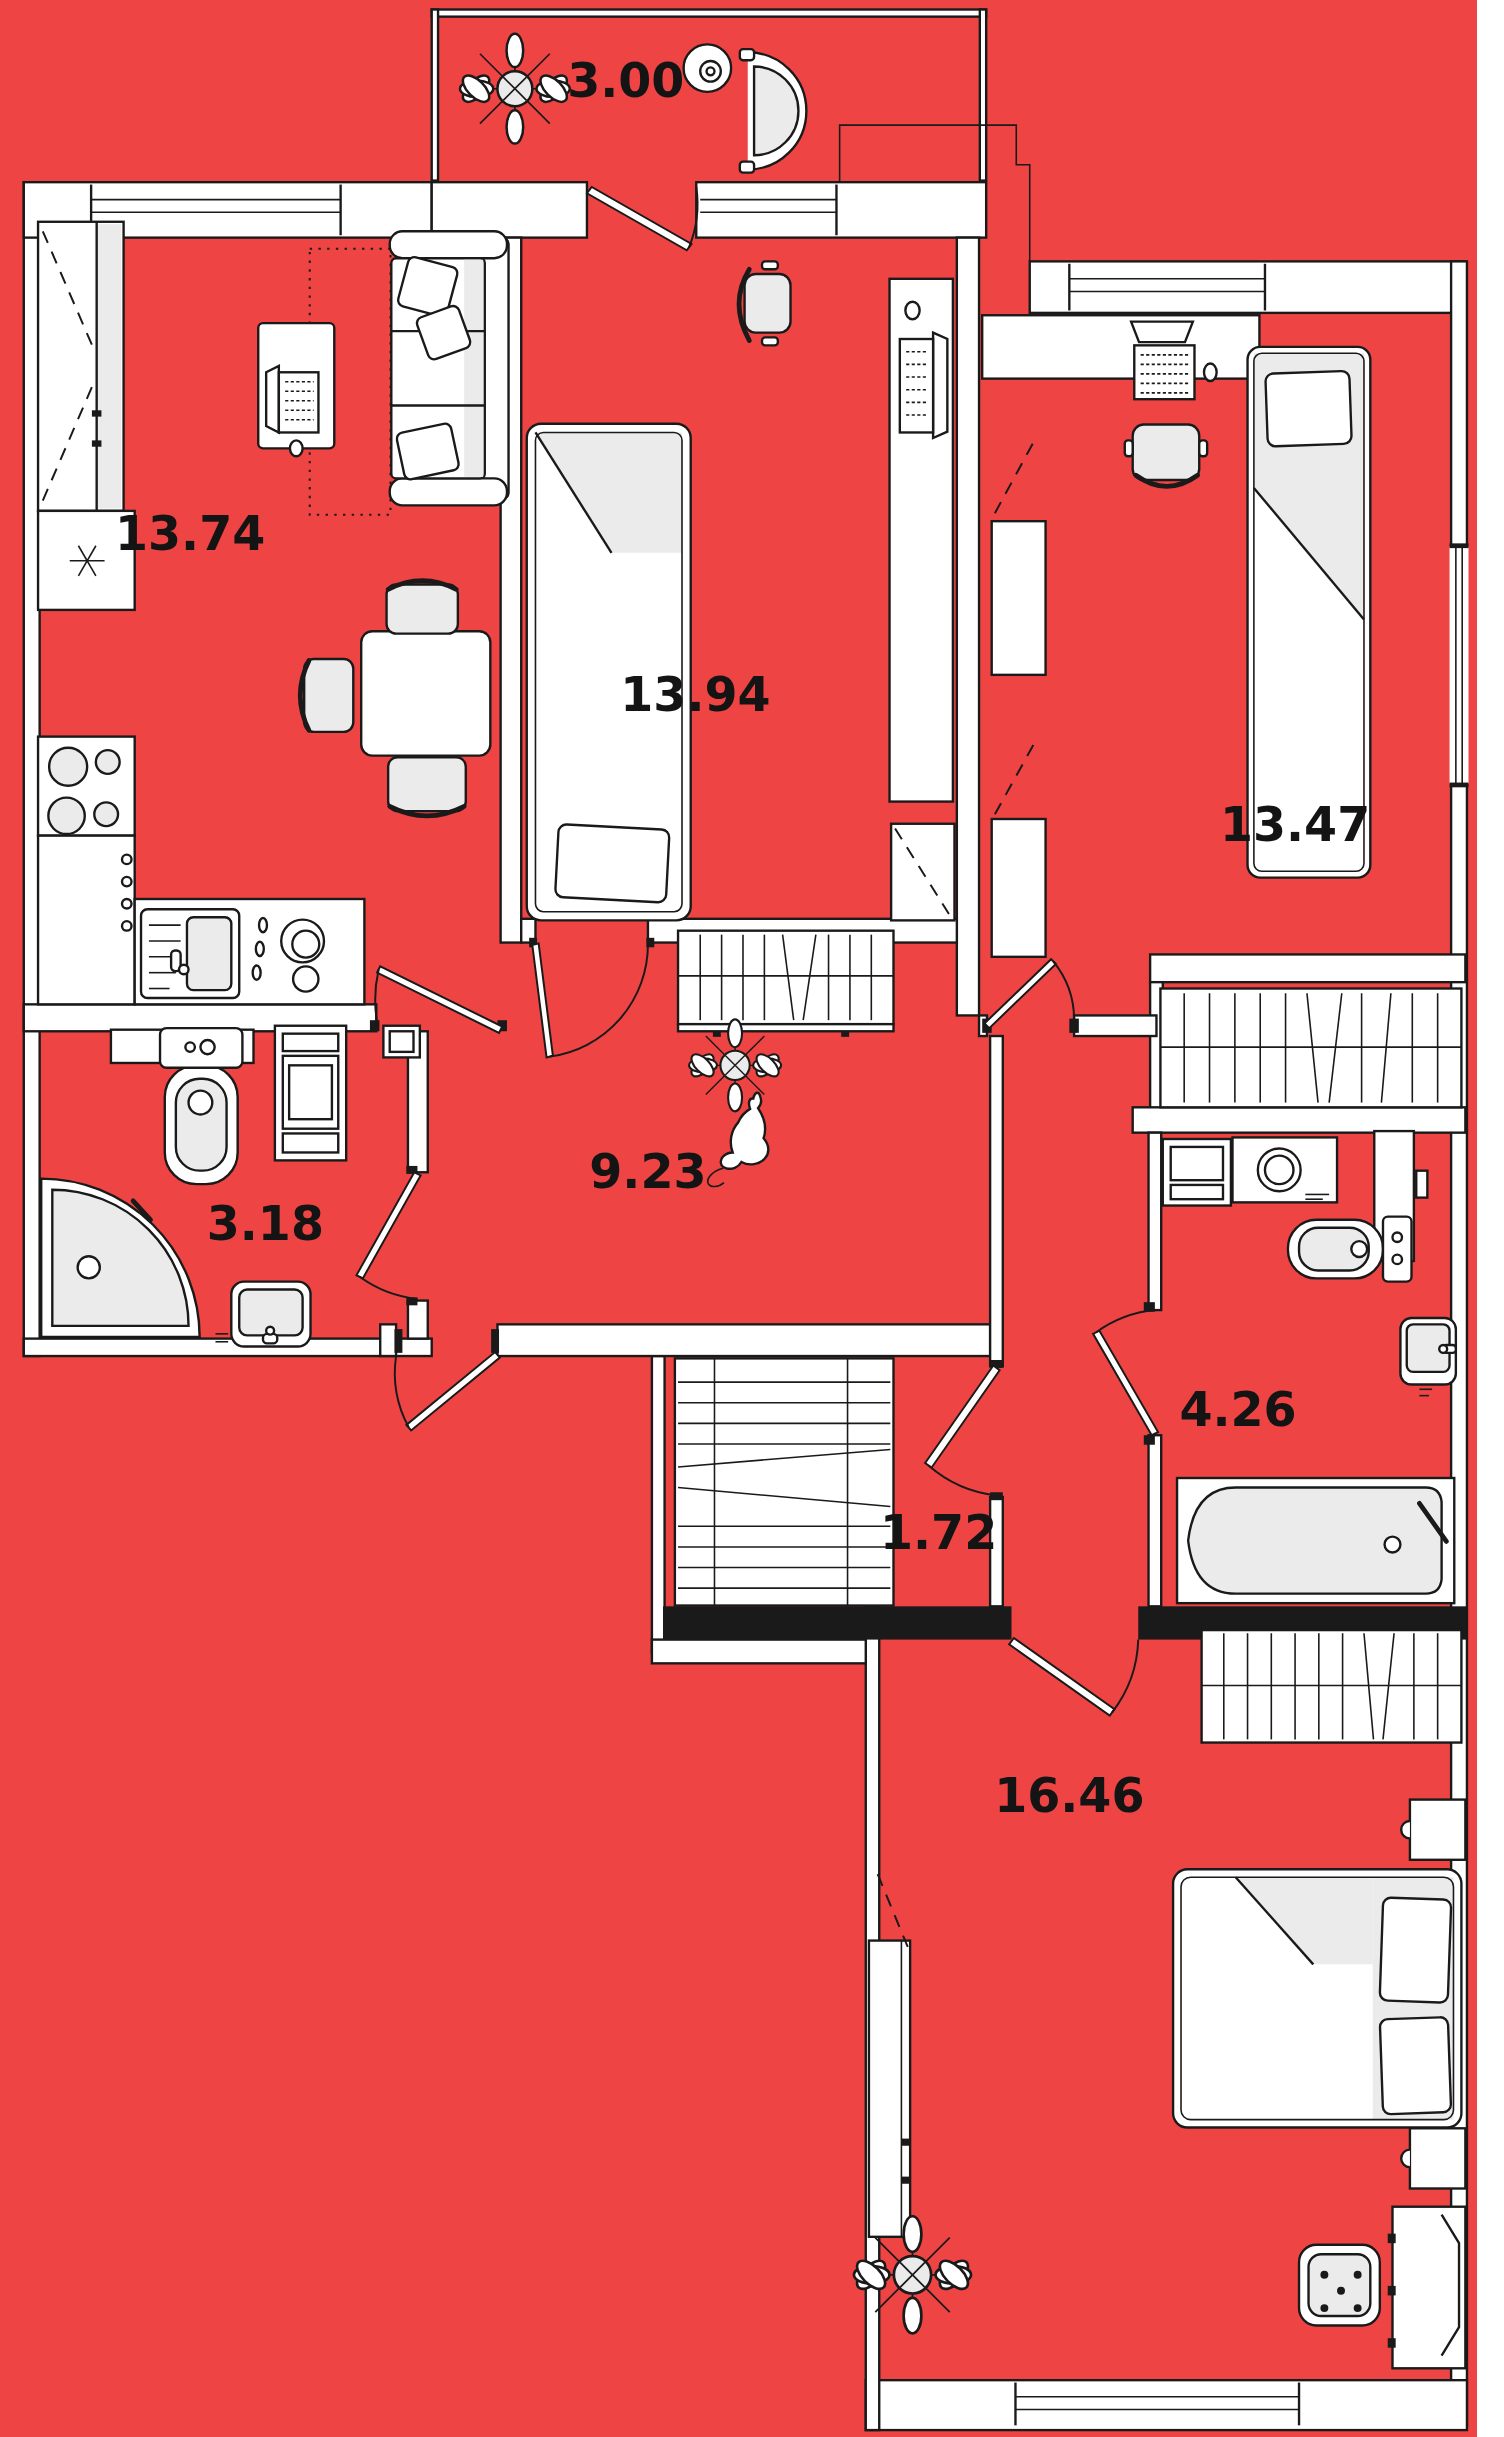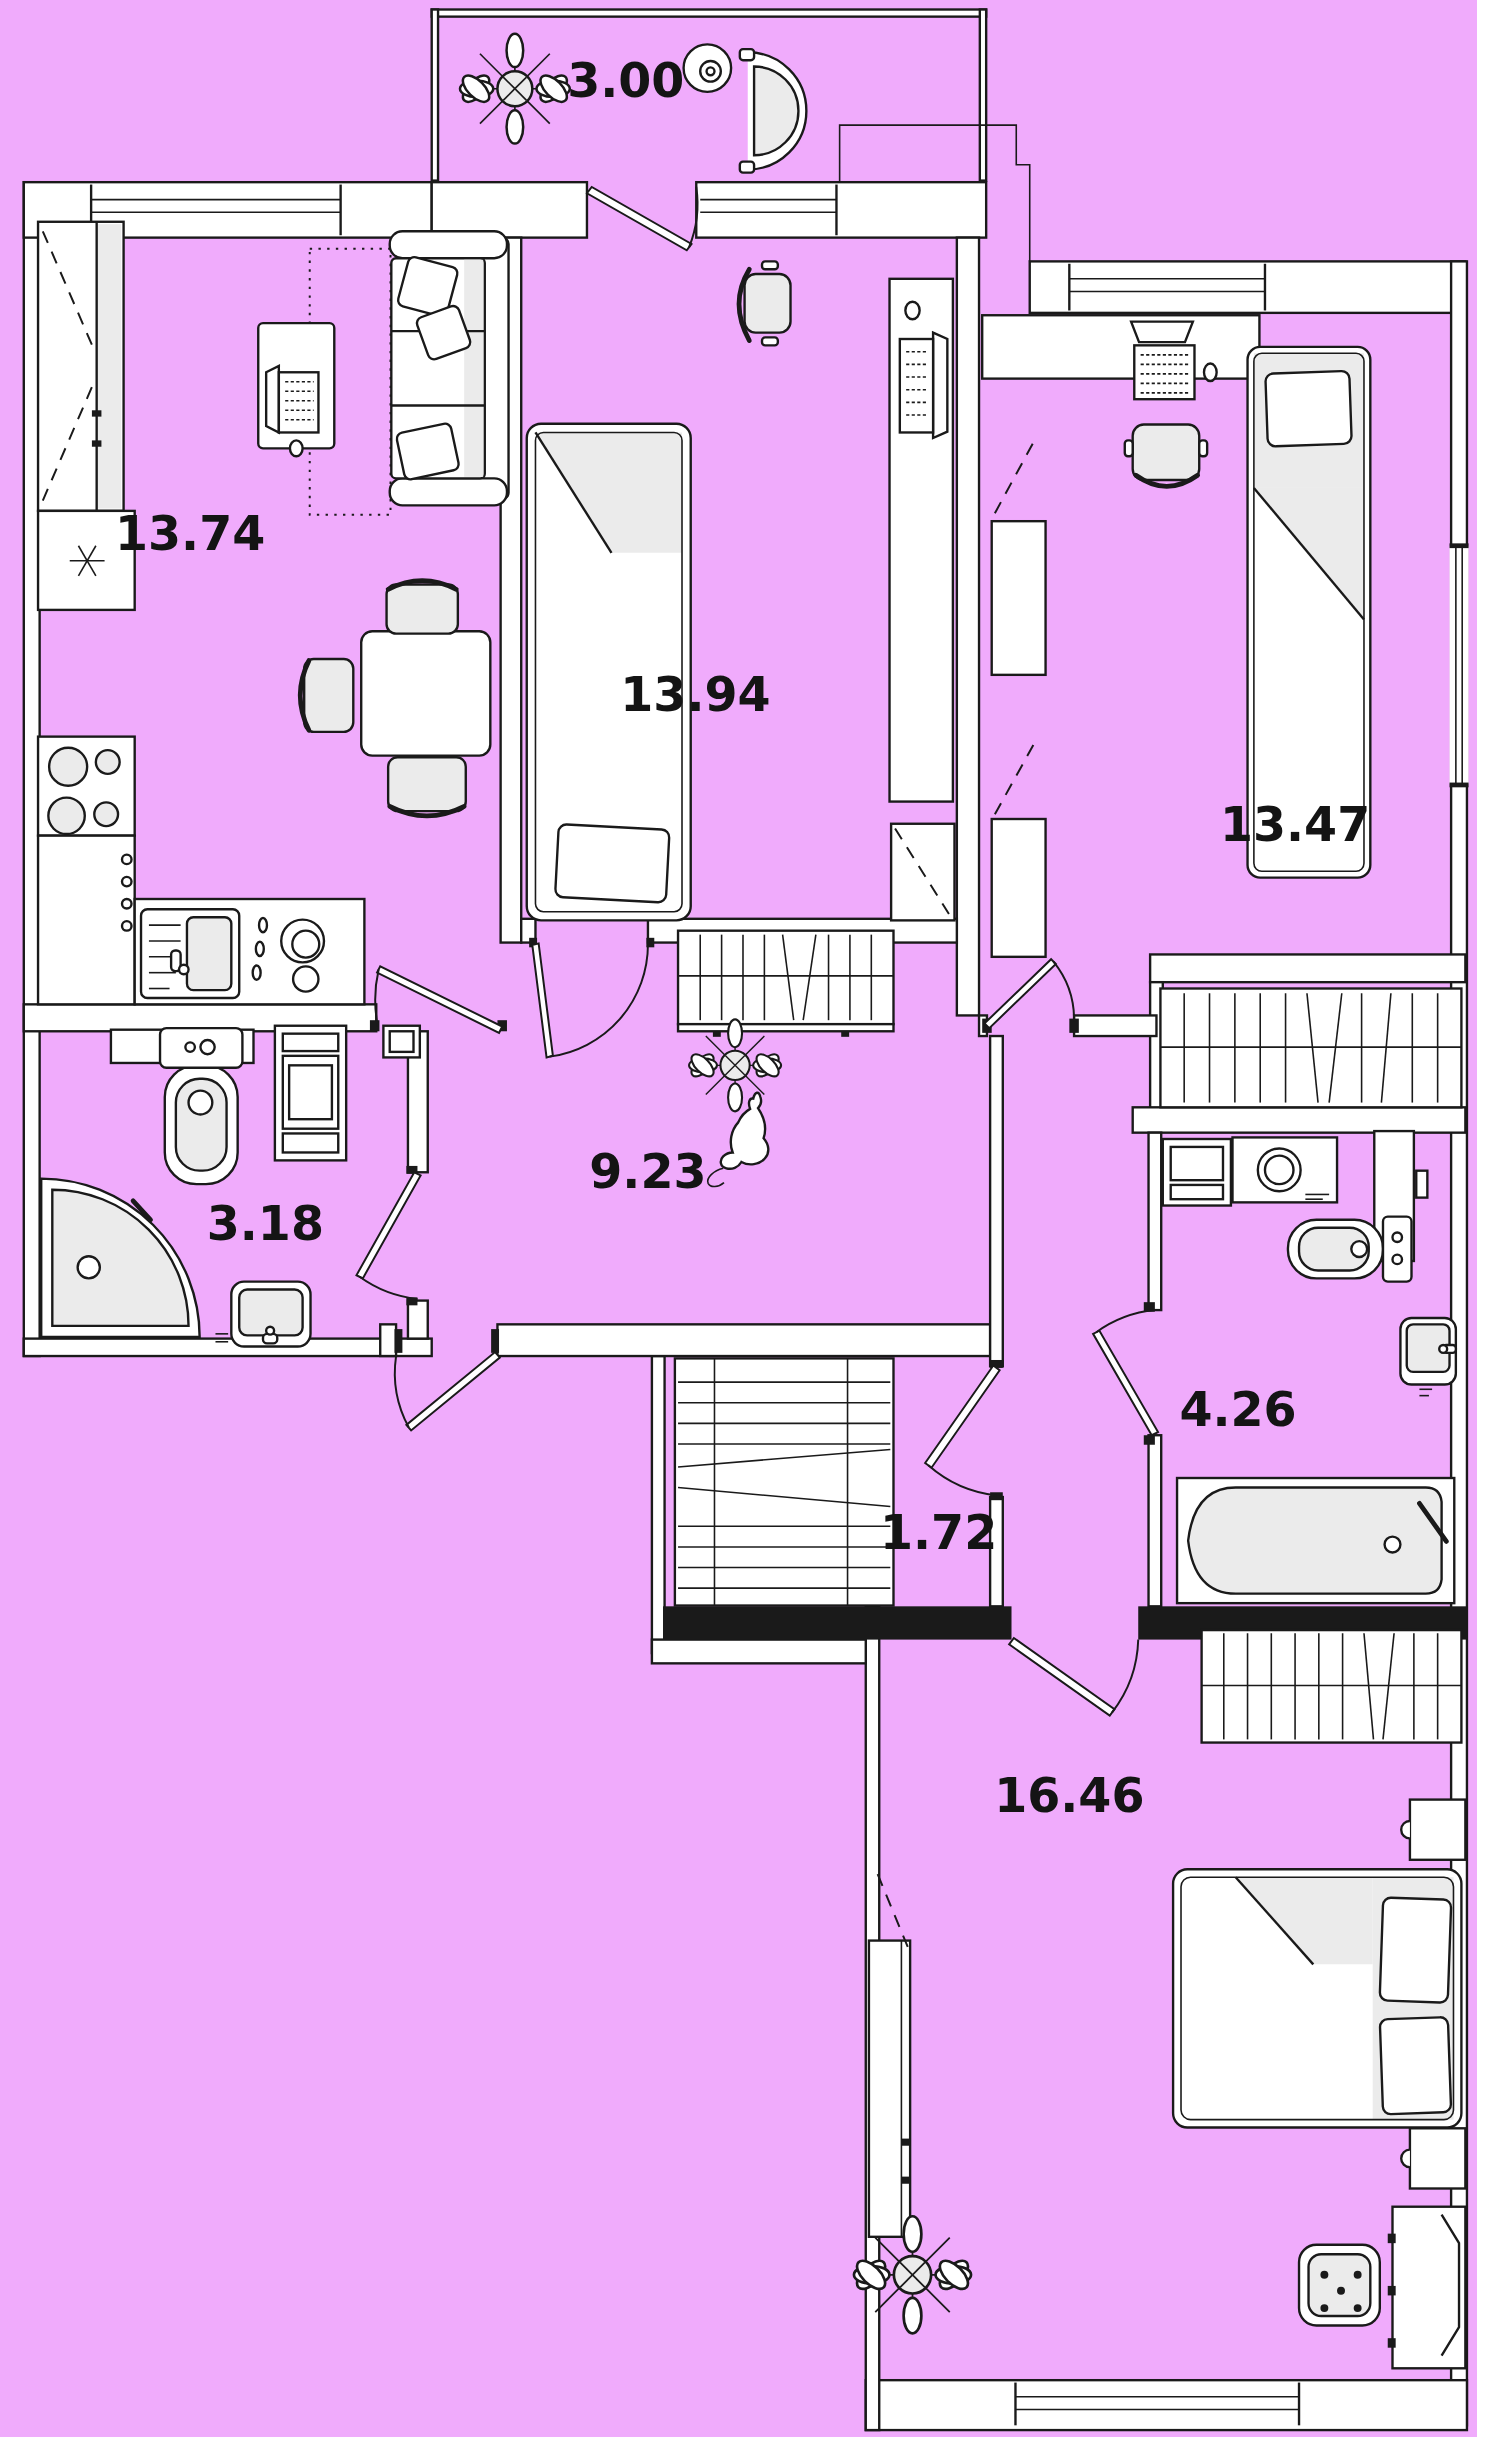--- a/index.html
+++ b/index.html
@@ -1,16 +1,16 @@
 <!DOCTYPE html>
 <html style="font-size:12.7px"><head>
 <meta charset="utf-8">
 <style>
   html,body{margin:0;padding:0;background:#ffffff;}
-  .page{width:1477px;height:2438px;position:relative;background:#f0abfc;}
+  .page{width:1477px;height:2438px;position:relative;background:#ef4444;}
   svg{display:block;}
   .wall{fill:#ffffff;stroke:#1a1a1a;stroke-width:3;}
   .wallb{fill:#1a1a1a;stroke:none;}
   .nib{fill:#1a1a1a;stroke:none;}
   .furn{fill:#ffffff;stroke:#1a1a1a;stroke-width:3;}
   .furng{fill:#ebebeb;stroke:#1a1a1a;stroke-width:3;}
   .fill{fill:#ebebeb;stroke:none;}
   .thin{fill:none;stroke:#1a1a1a;stroke-width:2;}
   .med{fill:none;stroke:#1a1a1a;stroke-width:3;}
   .back{fill:none;stroke:#1a1a1a;stroke-width:6;stroke-linecap:round;}

